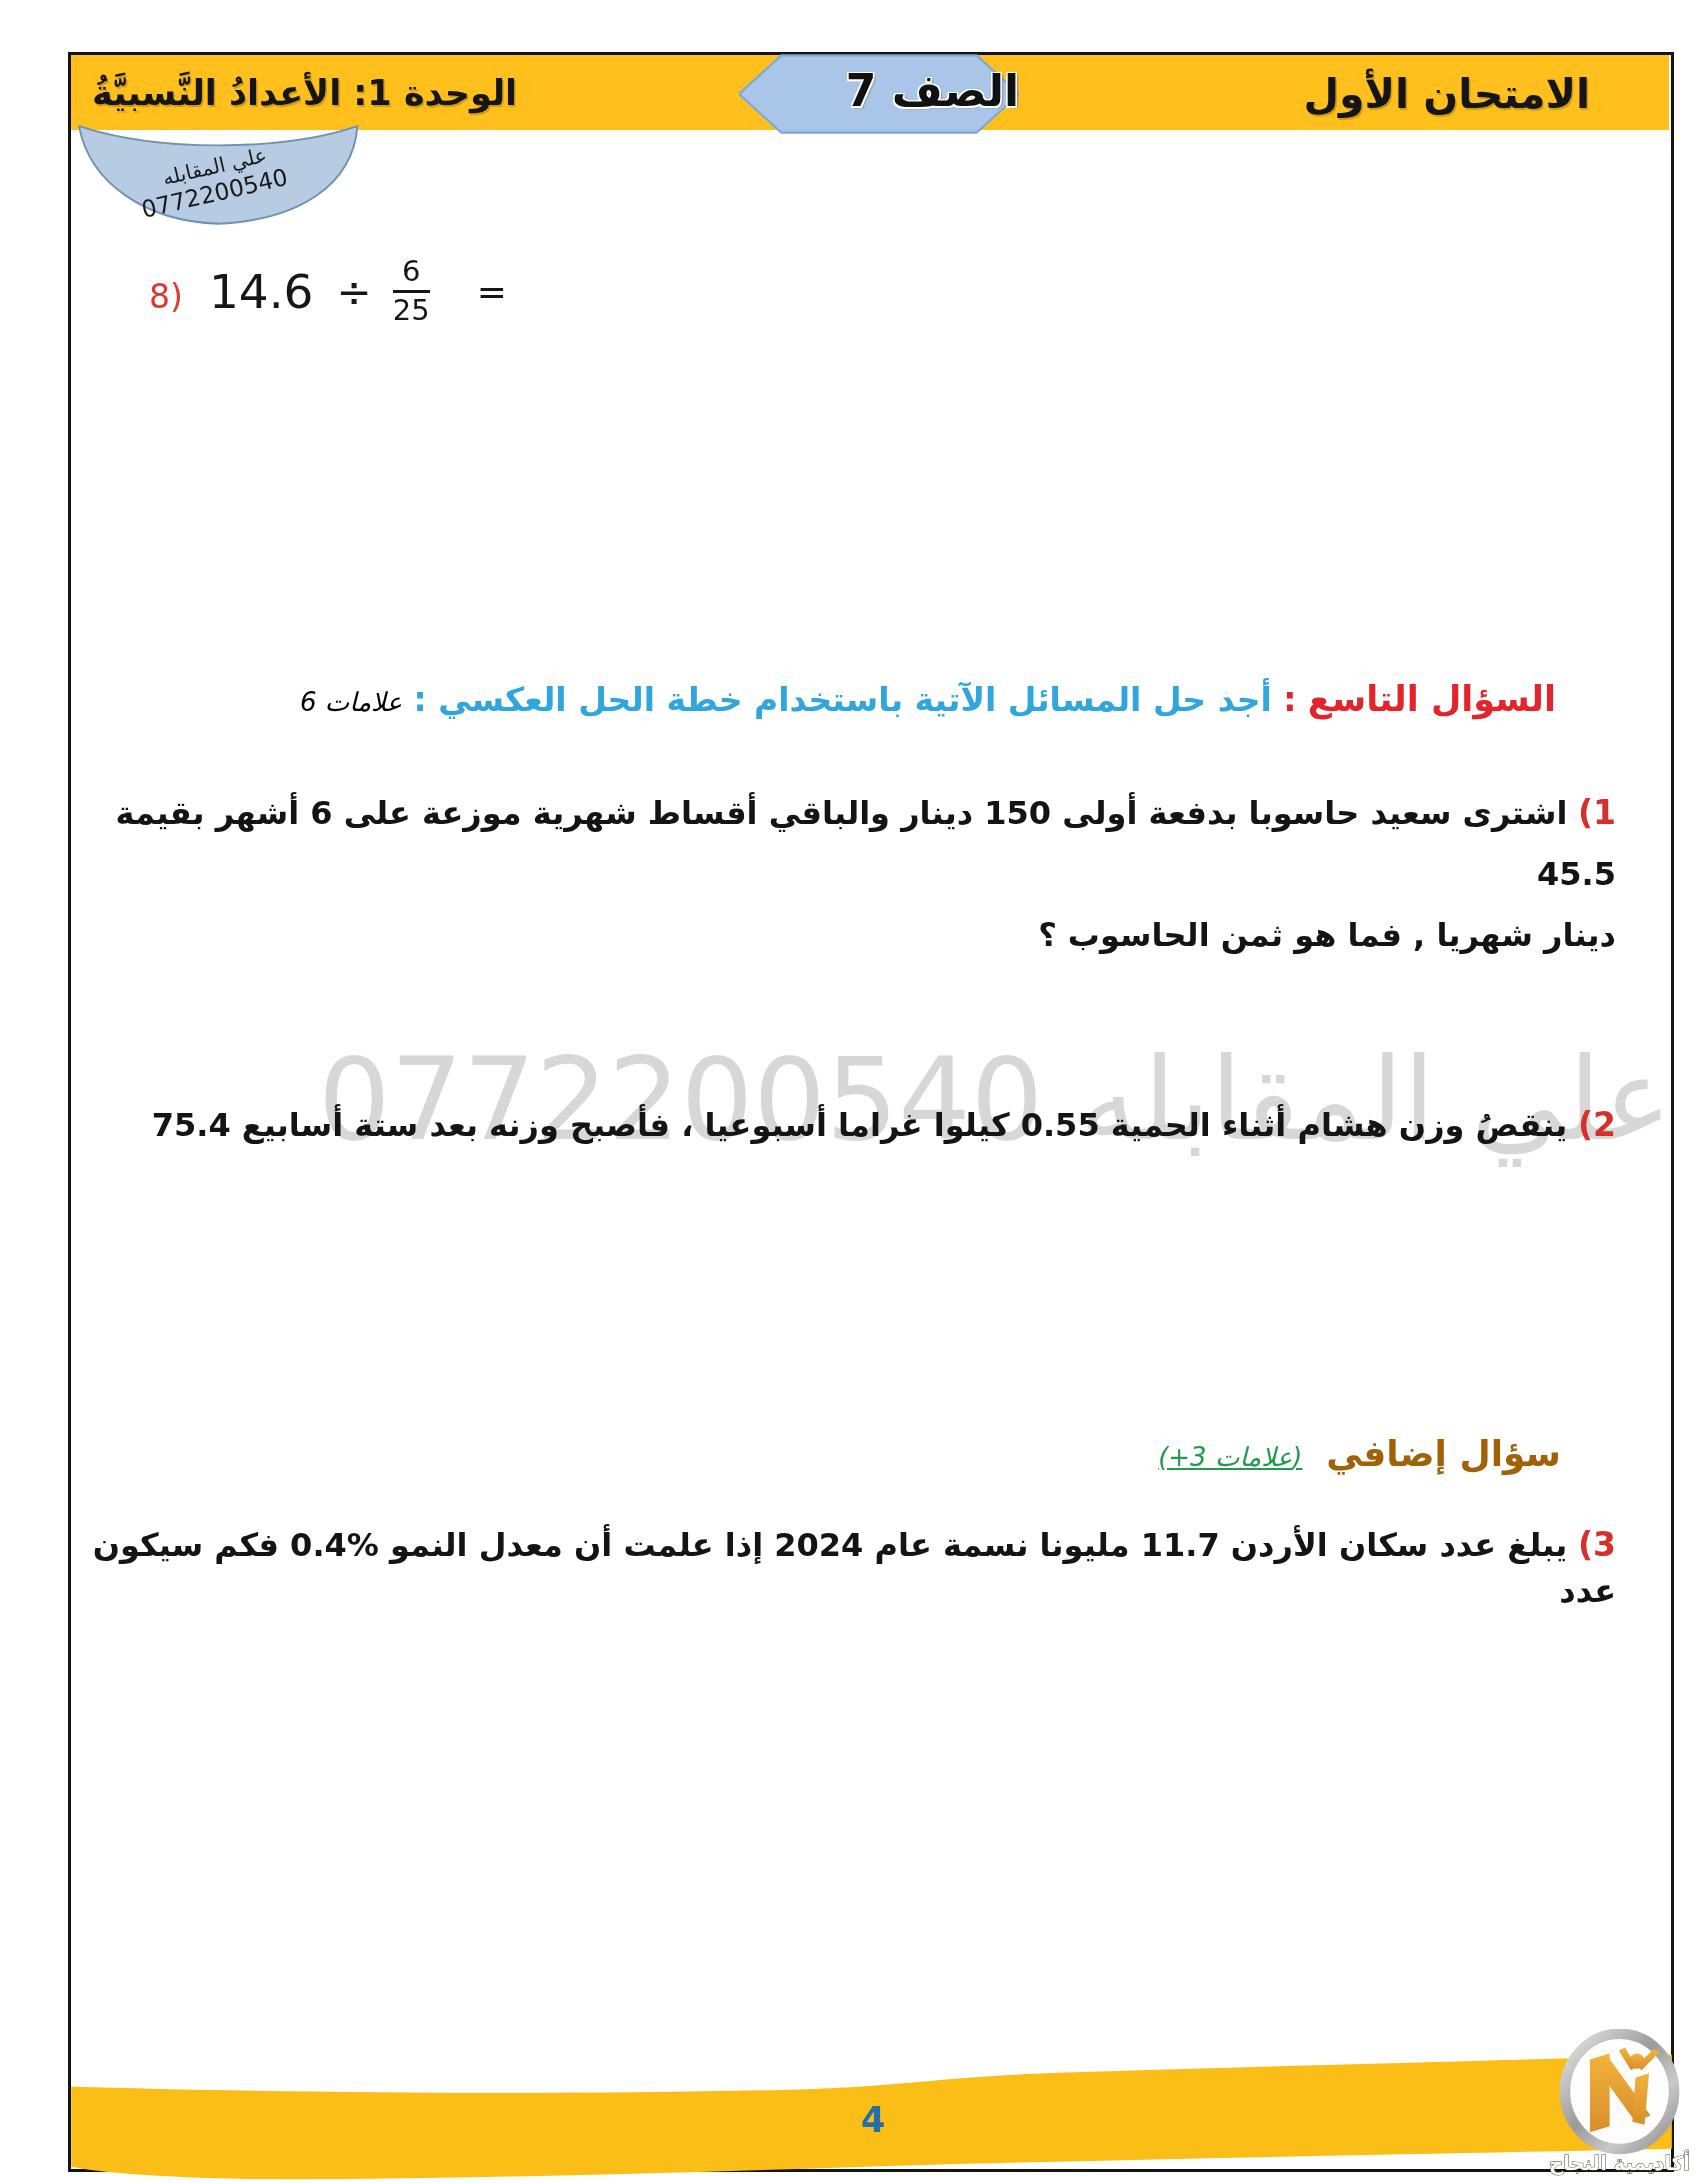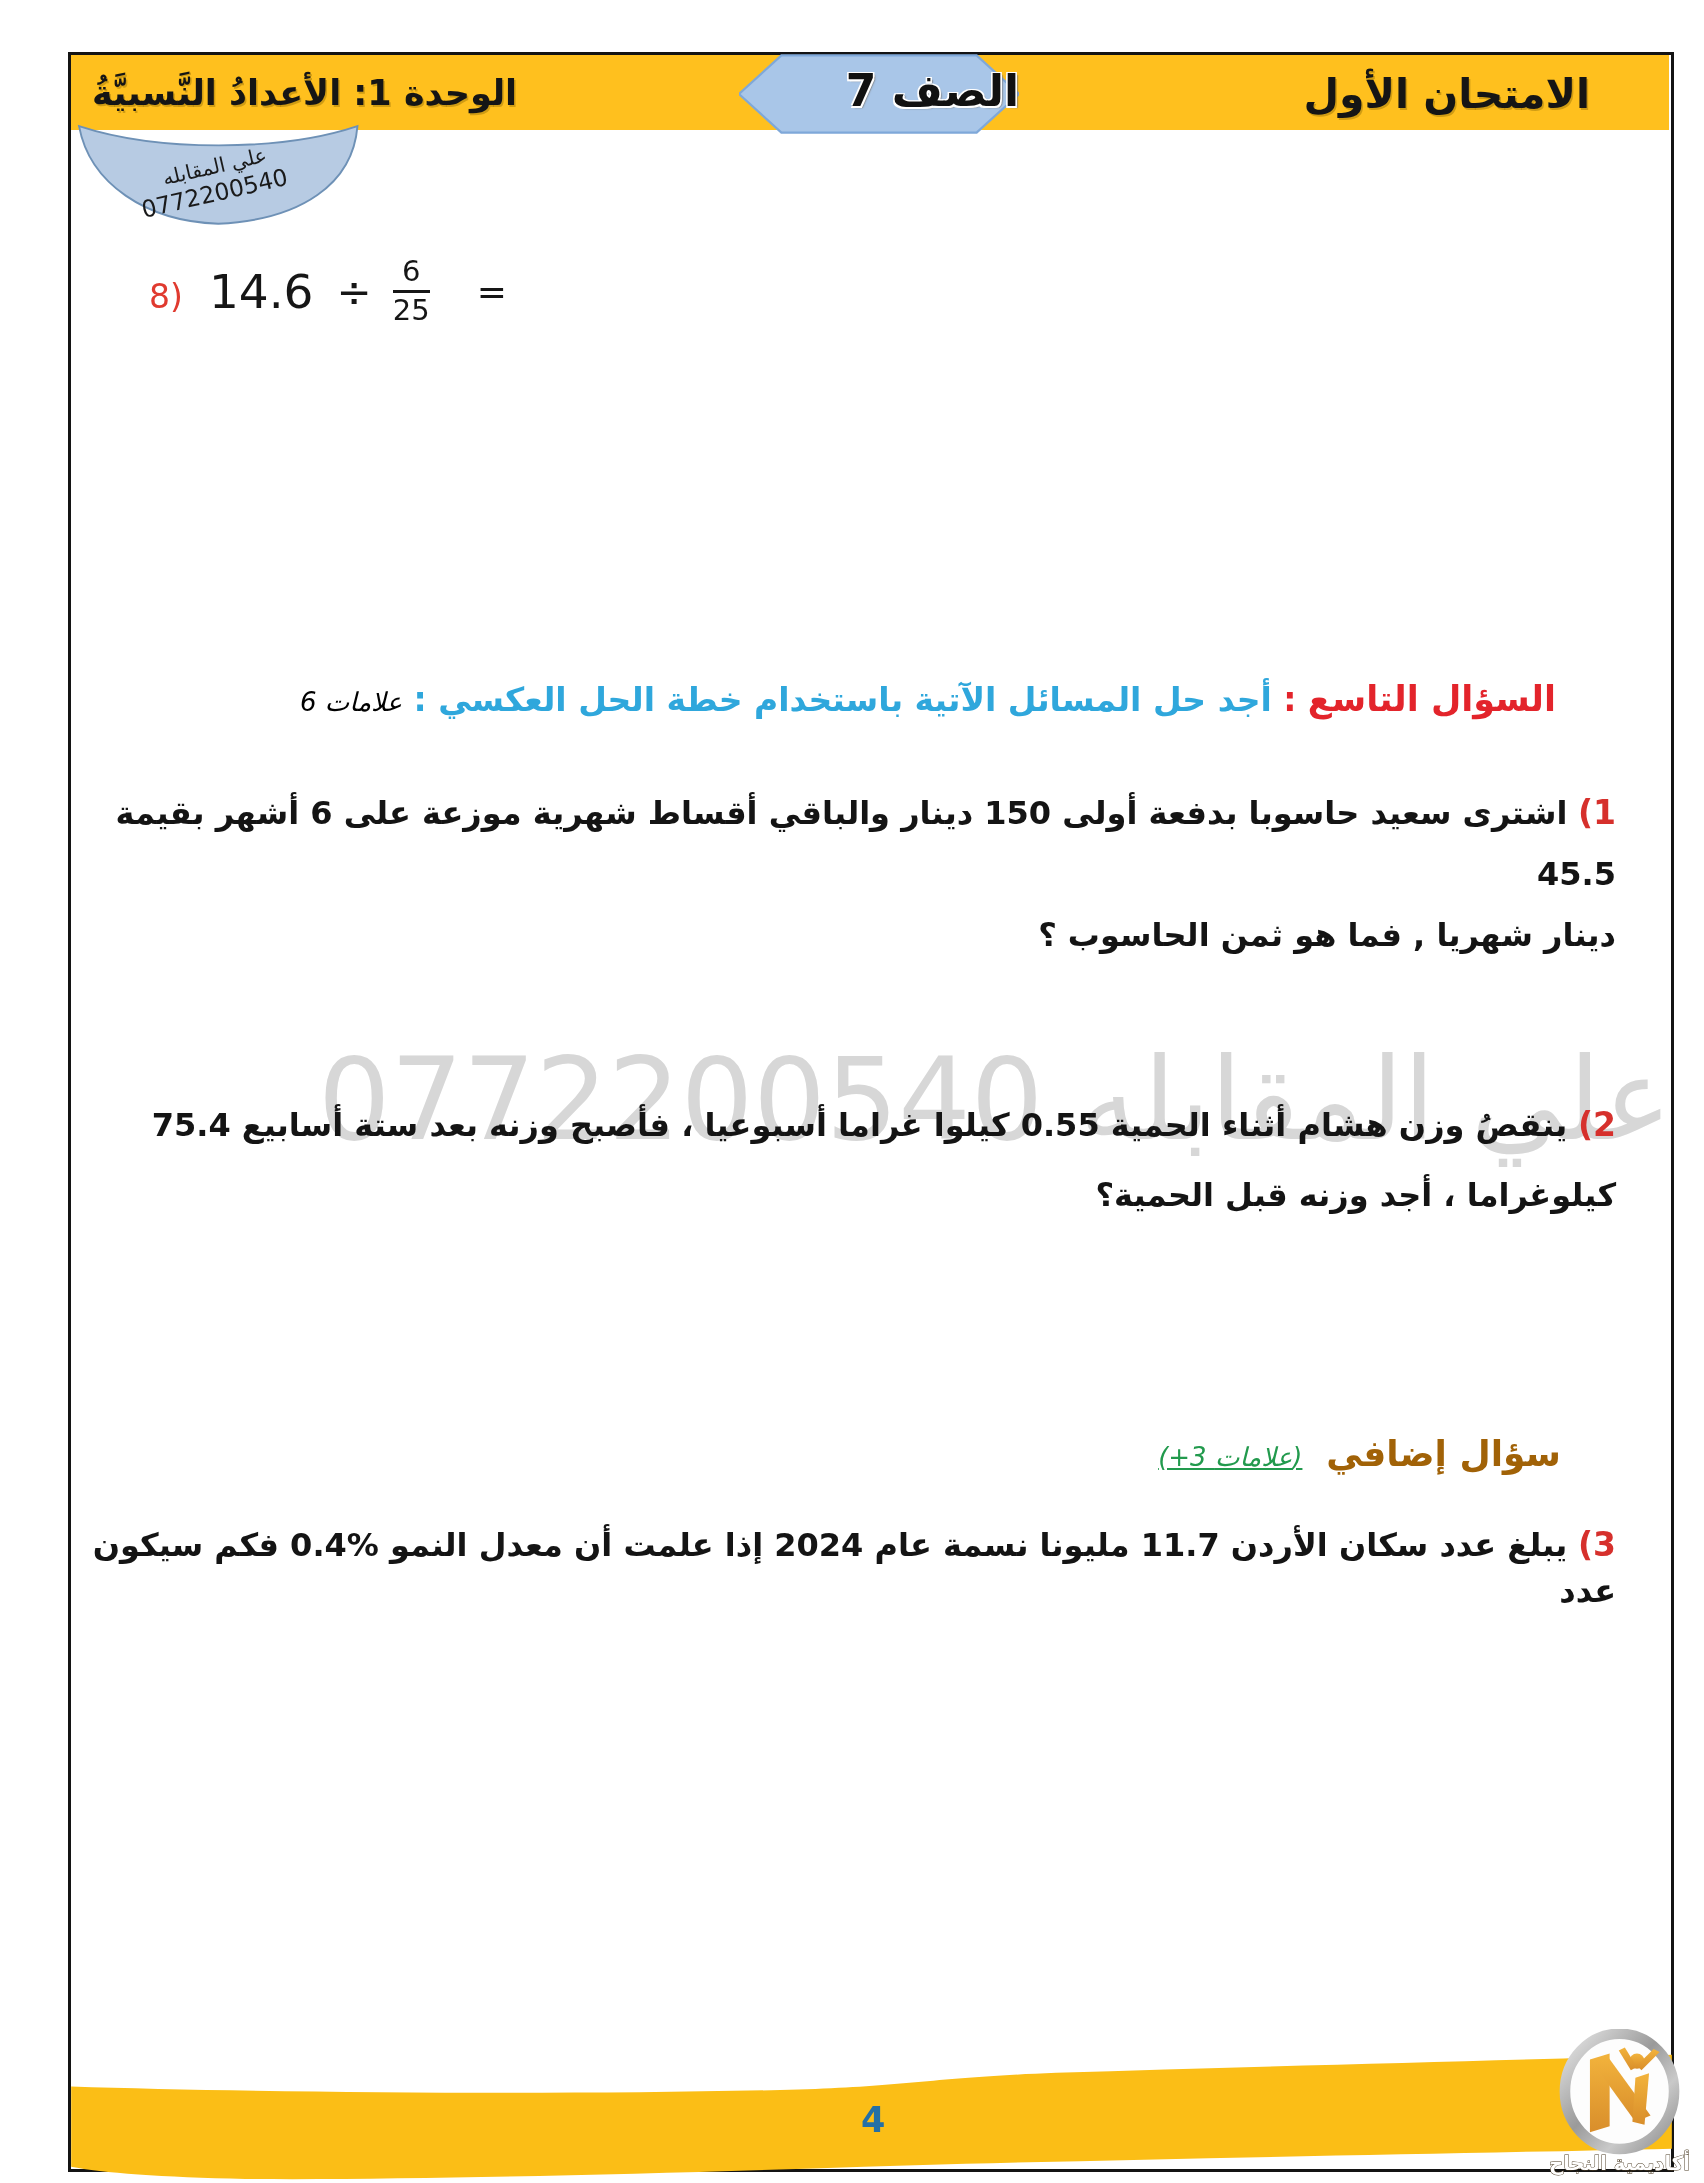--- a/index.html
+++ b/index.html
@@ -111,21 +111,20 @@
     <span class="s9-marks">6 علامات</span>
   </div>
 
   <div id="q1" class="problem">
     <span class="marker">1)</span><span>اشترى سعيد حاسوبا بدفعة أولى 150 دينار والباقي أقساط شهرية موزعة على 6 أشهر بقيمة 45.5</span><br>
     <span>دينار شهريا , فما هو ثمن الحاسوب ؟</span>
   </div>
 
   <div id="q2" class="problem">
     <span class="marker">2)</span><span>ينقصُ وزن هشام أثناء الحمية 0.55 كيلوا غراما أسبوعيا ، فأصبح وزنه بعد ستة أسابيع 75.4</span><br>
-    <span>كيلوغراما ، أجد وزنه قبل الحمية؟</span>
   </div>
 
   <div id="bonus">
     <span class="b-title">سؤال إضافي</span>
     <span class="b-marks">(+3 علامات)</span>
   </div>
 
   <div id="q3" class="problem">
     <span class="marker">3)</span><span>يبلغ عدد سكان الأردن 11.7 مليونا نسمة عام 2024 إذا علمت أن معدل النمو %0.4 فكم سيكون عدد</span><br>
   </div>

